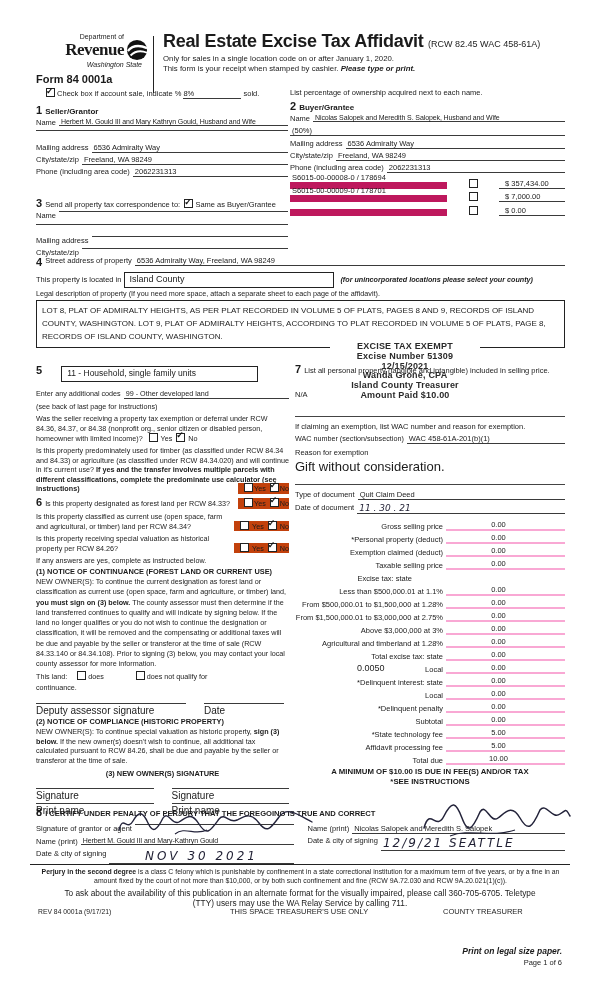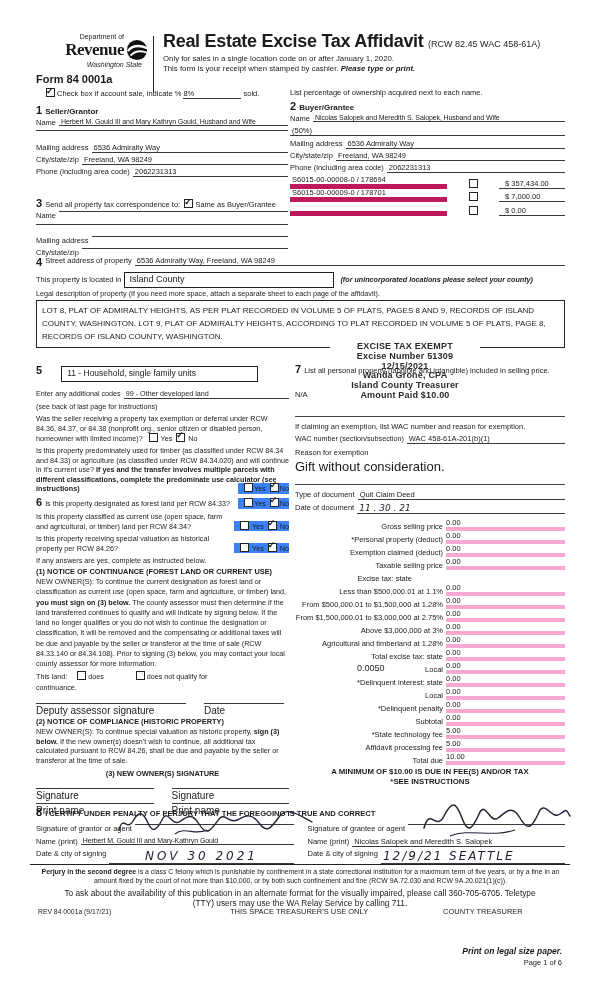--- a/index.html
+++ b/index.html
@@ -31,52 +31,52 @@
   .sechdr{font-size:8px;font-weight:bold;height:14px;}
   .secnum{font-size:11px;font-weight:bold;margin-right:3px;}
   .frow{display:flex;align-items:flex-start;height:12.3px;font-size:7.5px;}
   .flab{white-space:nowrap;padding-right:3px;}
   .ffill{flex:1;border-bottom:1px solid #3a3a3a;padding:0 2px;white-space:nowrap;}
   .sm7{font-size:7px;letter-spacing:-0.1px;}
   
   .pth{display:flex;font-weight:bold;font-size:7.2px;text-align:center;line-height:9px;margin-top:4px;}
   .pc1{width:155px;} .pc2{width:52px;} .pc3{flex:1;}
   .ptr{display:flex;height:13.5px;align-items:flex-end;font-size:7.5px;}
-  .pc1v{width:155px;border-bottom:5px solid #be185d;padding-left:2px;white-space:nowrap;}
+  .pc1v{width:155px;border-bottom:7px solid #be185d;padding-left:2px;white-space:nowrap;}
   .pc2v{width:52px;text-align:center;}
   .pc3v{flex:1;border-bottom:1px solid #3a3a3a;padding-left:6px;}
   
   .s4{position:absolute;left:36px;top:256px;width:529px;}
   .locbox{display:inline-block;width:188px;height:12px;border:1px solid #222;font-size:9px;padding:1px 16px 1px 4px;vertical-align:-3px;}
   .locnote{font-size:7.2px;font-weight:bold;font-style:italic;margin-left:6px;}
   .s4small{font-size:7.2px;height:11px;display:flex;align-items:center;gap:3px;}
   .legalbox{border:1.2px solid #222;height:40px;padding:3px 5px;font-size:8px;line-height:13px;margin-top:1px;}
   
   .stamp{position:absolute;left:330px;top:341px;width:150px;background:#fff;text-align:center;
          font-size:9px;line-height:9.8px;font-weight:bold;letter-spacing:0.2px;color:#2a2a2a;padding:1px 0;}
   
   .lcol{position:absolute;left:36px;top:362px;width:253px;font-size:7.2px;}
   .rcol{position:absolute;left:295px;top:362px;width:270px;font-size:7.5px;}
   .lcol .blk{position:absolute;left:0;width:253px;}
   .rcol .blk{position:absolute;left:0;width:270px;}
   .selbox{display:inline-block;width:190px;height:12px;border:1px solid #222;font-size:8.5px;padding:1px 0 1px 5px;vertical-align:-2px;}
   .q{line-height:9.6px;position:relative;}
-  .ynabs{position:absolute;right:0;bottom:0;white-space:nowrap;background:#3b82f6;padding-left:2px;}
+  .ynabs{position:absolute;right:0;bottom:0;white-space:nowrap;background:#c2410c;padding-left:2px;}
   .yn{white-space:nowrap;}
   .yn .cb{margin:0 1px 0 4px;}
   .para{line-height:10.3px;text-align:left;}
   .ntitle{font-weight:bold;font-size:7.4px;}
   .sigpair{display:flex;gap:18px;}
   .sigc{display:flex;flex-direction:column;}
   .sline{border-bottom:1px solid #3a3a3a;height:10px;}
   .slab{font-size:10px;padding-top:1px;}
   
   .mrow{display:flex;align-items:flex-end;height:13px;font-size:7.5px;position:relative;}
   .mlab{flex:1;text-align:right;white-space:nowrap;padding-right:3px;}
-  .mfill{width:105px;border-bottom:4px solid #f9a8d4;text-align:left;padding-right:14px;}
+  .mfill{width:105px;border-bottom:2px solid #f9a8d4;text-align:center;padding-right:14px;}
   .mhdr .mlab{padding-right:48px;}
   .mspace{width:105px;}
   .mpre{position:absolute;left:62px;bottom:1px;font-size:9px;}
   .minnote{font-size:7.8px;font-weight:bold;text-align:center;line-height:10px;}
   
   .s8{position:absolute;left:36px;top:806px;width:529px;}
   .s8grid{display:flex;gap:14px;}
   .s8col{flex:1;}
   .hw{font-family:"DejaVu Sans",sans-serif;font-style:italic;color:#1f1f33;}
   .fullhr{position:absolute;left:30px;top:864px;width:540px;border-top:1.5px solid #222;}
@@ -439,24 +439,20 @@
         <div class="frow" style="height:12px;">
             <span class="flab">Name (print)</span>
           <span class="ffill sm7"><span>Herbert M. Gould III  and Mary-Kathryn Gould</span></span>
           </div>
         <div class="frow" style="height:15px;">
             <span class="flab">Date &amp; city of signing</span>
           <span class="ffill hw" style="font-size:12px;letter-spacing:3px;text-align:center;"><span>NOV 30 2021</span></span>
           </div>
       </div>
       <div class="s8col">
-        <div class="frow" style="height:13px;">
-            <span class="flab">Signature of grantee or agent</span>
-          <span class="ffill"></span>
-          </div>
         <div class="frow" style="height:12px;">
             <span class="flab">Name (print)</span>
           <span class="ffill"><span>Nicolas Salopek and Meredith S. Salopek</span></span>
           </div>
         <div class="frow" style="height:15px;">
             <span class="flab">Date &amp; city of signing</span>
           <span class="ffill hw" style="font-size:12px;letter-spacing:2px;"><span>12/9/21  SEATTLE</span></span>
           </div>
       </div>
     </div>

